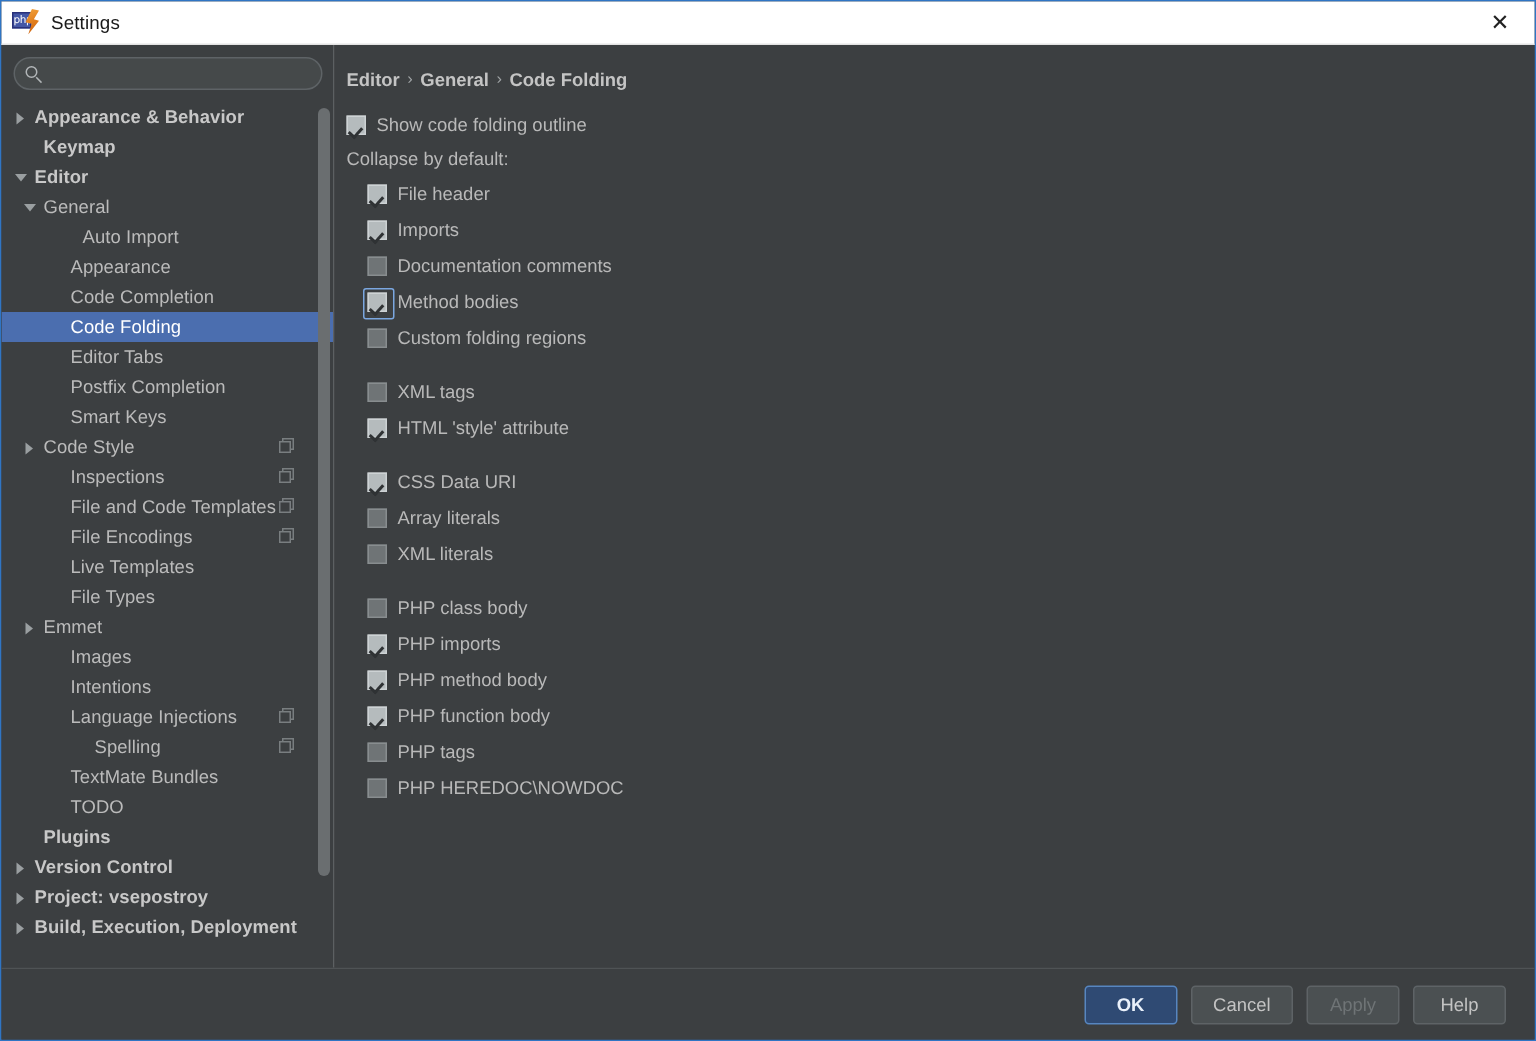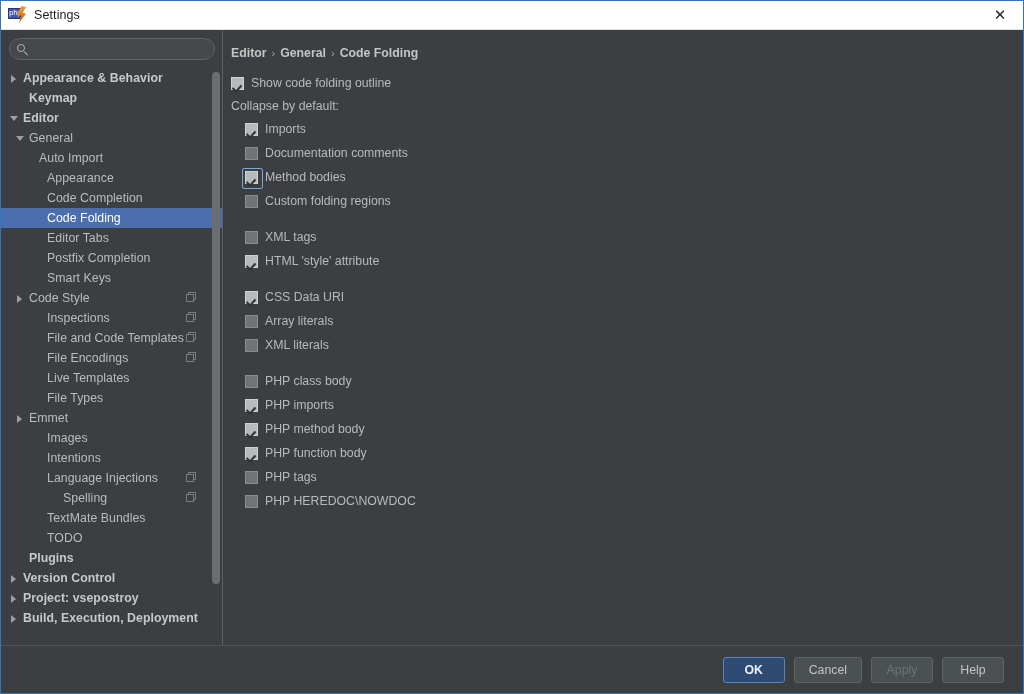--- a/index.html
+++ b/index.html
@@ -239,21 +239,21 @@
             <span class="lbl">Keymap</span>
           </div>
           <div class="trow bold" style="padding-left: 8px;">
             <span class="arrow down"></span>
             <span class="lbl">Editor</span>
           </div>
           <div class="trow" style="padding-left: 14px;">
             <span class="arrow down"></span>
             <span class="lbl">General</span>
           </div>
-          <div class="trow" style="padding-left: 24px;">
+          <div class="trow" style="padding-left: 40px;">
             <span class="arrow"></span>
             <span class="lbl">Auto Import</span>
           </div>
           <div class="trow" style="padding-left: 32px;">
             <span class="arrow"></span>
             <span class="lbl">Appearance</span>
           </div>
           <div class="trow" style="padding-left: 32px;">
             <span class="arrow"></span>
             <span class="lbl">Code Completion</span>
@@ -384,20 +384,26 @@
             <span class="cb checked">
               <span class="box"></span>
             </span>
             <span class="cblabel">Show code folding outline</span>
           </div>
           <div class="section-label">Collapse by default:</div>
           <div class="cbrow indent">
             <span class="cb checked">
               <span class="box"></span>
             </span>
+            <span class="cblabel">File header</span>
+          </div>
+          <div class="cbrow indent">
+            <span class="cb checked">
+              <span class="box"></span>
+            </span>
             <span class="cblabel">Imports</span>
           </div>
           <div class="cbrow indent">
             <span class="cb">
               <span class="box"></span>
             </span>
             <span class="cblabel">Documentation comments</span>
           </div>
           <div class="cbrow indent">
             <span class="cb checked focused">

